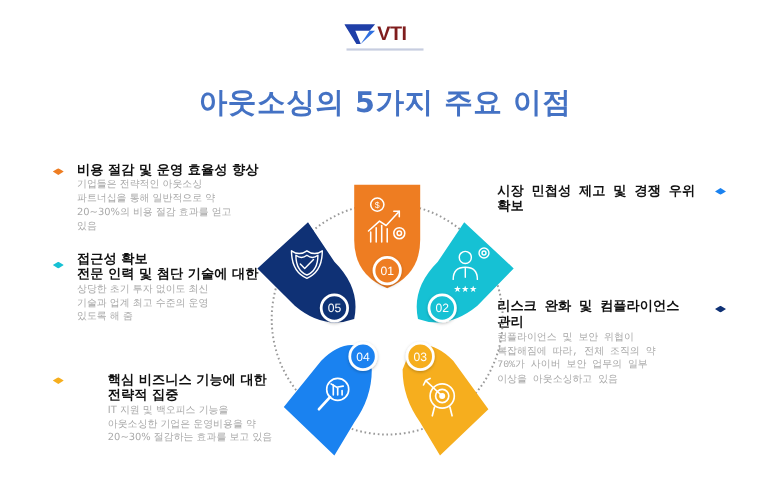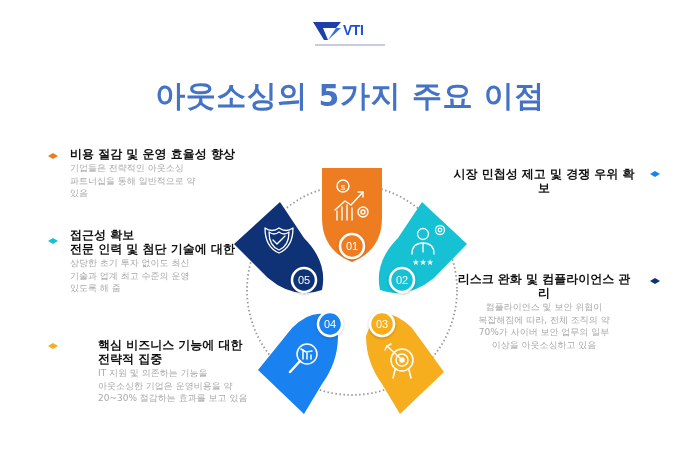--- a/index.html
+++ b/index.html
@@ -1,29 +1,29 @@
 <!DOCTYPE html>
 <html><head>
   <meta charset="utf-8">
   <style>
     * { box-sizing: border-box; margin: 0; padding: 0; }
     html, body { width: 700px; height: 450px; background: #ffffff; overflow: hidden; }
     body { position: relative; font-family: "DejaVu Sans", "Liberation Sans", sans-serif; }
 
     .logo { position: absolute; left: 313px; top: 18px; width: 76px; height: 30px; }
     .logo-mark { position: absolute; left: 0; top: 2px; width: 30px; height: 22px; }
-    .logo-text { position: absolute; left: 30px; top: 0; font-family: "Liberation Sans", sans-serif; font-weight: bold; font-size: 14px; color: #1d4ed8; letter-spacing: -0.5px; line-height: 24px; }
+    .logo-text { position: absolute; left: 30px; top: 0; font-family: "Liberation Sans", sans-serif; font-weight: bold; font-size: 18px; color: #7f1d1d; letter-spacing: -0.5px; line-height: 24px; }
     .logo-tagline { position: absolute; left: 2px; top: 26px; width: 70px; height: 2px; background: #c7cde0; }
 
-    .title { position: absolute; left: 0; top: 76px; width: 700px; text-align: center; font-size: 30px; font-weight: bold; color: #4472c4; letter-spacing: 0.5px; }
+    .title { position: absolute; left: 0; top: 76px; width: 700px; text-align: center; font-size: 26px; font-weight: bold; color: #4472c4; letter-spacing: 0.5px; }
 
     .item { position: absolute; }
     .item .head { font-size: 12px; font-weight: bold; color: #111111; line-height: 14px; }
     .item .desc { font-size: 9px; color: #a8a8a8; line-height: 12.5px; margin-top: 1px; }
-    .item.right { text-align: center; }
+    .item.right { text-align: left; font-family: Liberation Mono, monospace; }
     .bullet { position: absolute; width: 10px; height: 6px; }
     .bullet svg { display: block; }
 
     .center { position: absolute; left: 222px; top: 150px; width: 260px; height: 270px; }
     .center svg { display: block; }
     .num { font-family: "Liberation Sans", sans-serif; font-size: 11px; }
   </style>
 </head>
 <body>
 
@@ -43,20 +43,21 @@
       <polygon points="0,3 5,0 10,3 5,6" fill="#ee7d22"></polygon>
     </svg>
 </div>
 <div class="item" style="left:70px; top:147px; width:190px;">
   <div class="head">
     <div>비용 절감 및 운영 효율성 향상</div>
   </div>
   <div class="desc">
     <div>기업들은 전략적인 아웃소싱</div>
     <div>파트너십을 통해 일반적으로 약</div>
+    <div>20~30%의 비용 절감 효과를 얻고</div>
     <div>있음</div>
   </div>
 </div>
 
 <div class="bullet" style="left:48px; top:238px;">
   <svg width="10" height="6" viewBox="0 0 10 6">
       <polygon points="0,3 5,0 10,3 5,6" fill="#16c1d4"></polygon>
     </svg>
 </div>
 <div class="item" style="left:70px; top:228px; width:190px;">
@@ -75,21 +76,21 @@
   <svg width="10" height="6" viewBox="0 0 10 6">
       <polygon points="0,3 5,0 10,3 5,6" fill="#f6ae1e"></polygon>
     </svg>
 </div>
 <div class="item" style="left:70px; top:338px; width:200px;margin-left:28px;">
   <div class="head">
     <div>핵심 비즈니스 기능에 대한</div>
     <div>전략적 집중</div>
   </div>
   <div class="desc">
-    <div>IT 지원 및 의존하는 기능을</div>
+    <div>IT 지원 및 백오피스 기능을</div>
     <div>아웃소싱한 기업은 운영비용을 약</div>
     <div>20~30% 절감하는 효과를 보고 있음</div>
   </div>
 </div>
 
 <div class="item right" style="left:452px; top:167px; width:184px;">
   <div class="head">
     <div>시장 민첩성 제고 및 경쟁 우위 확보</div>
   </div>
 </div>

